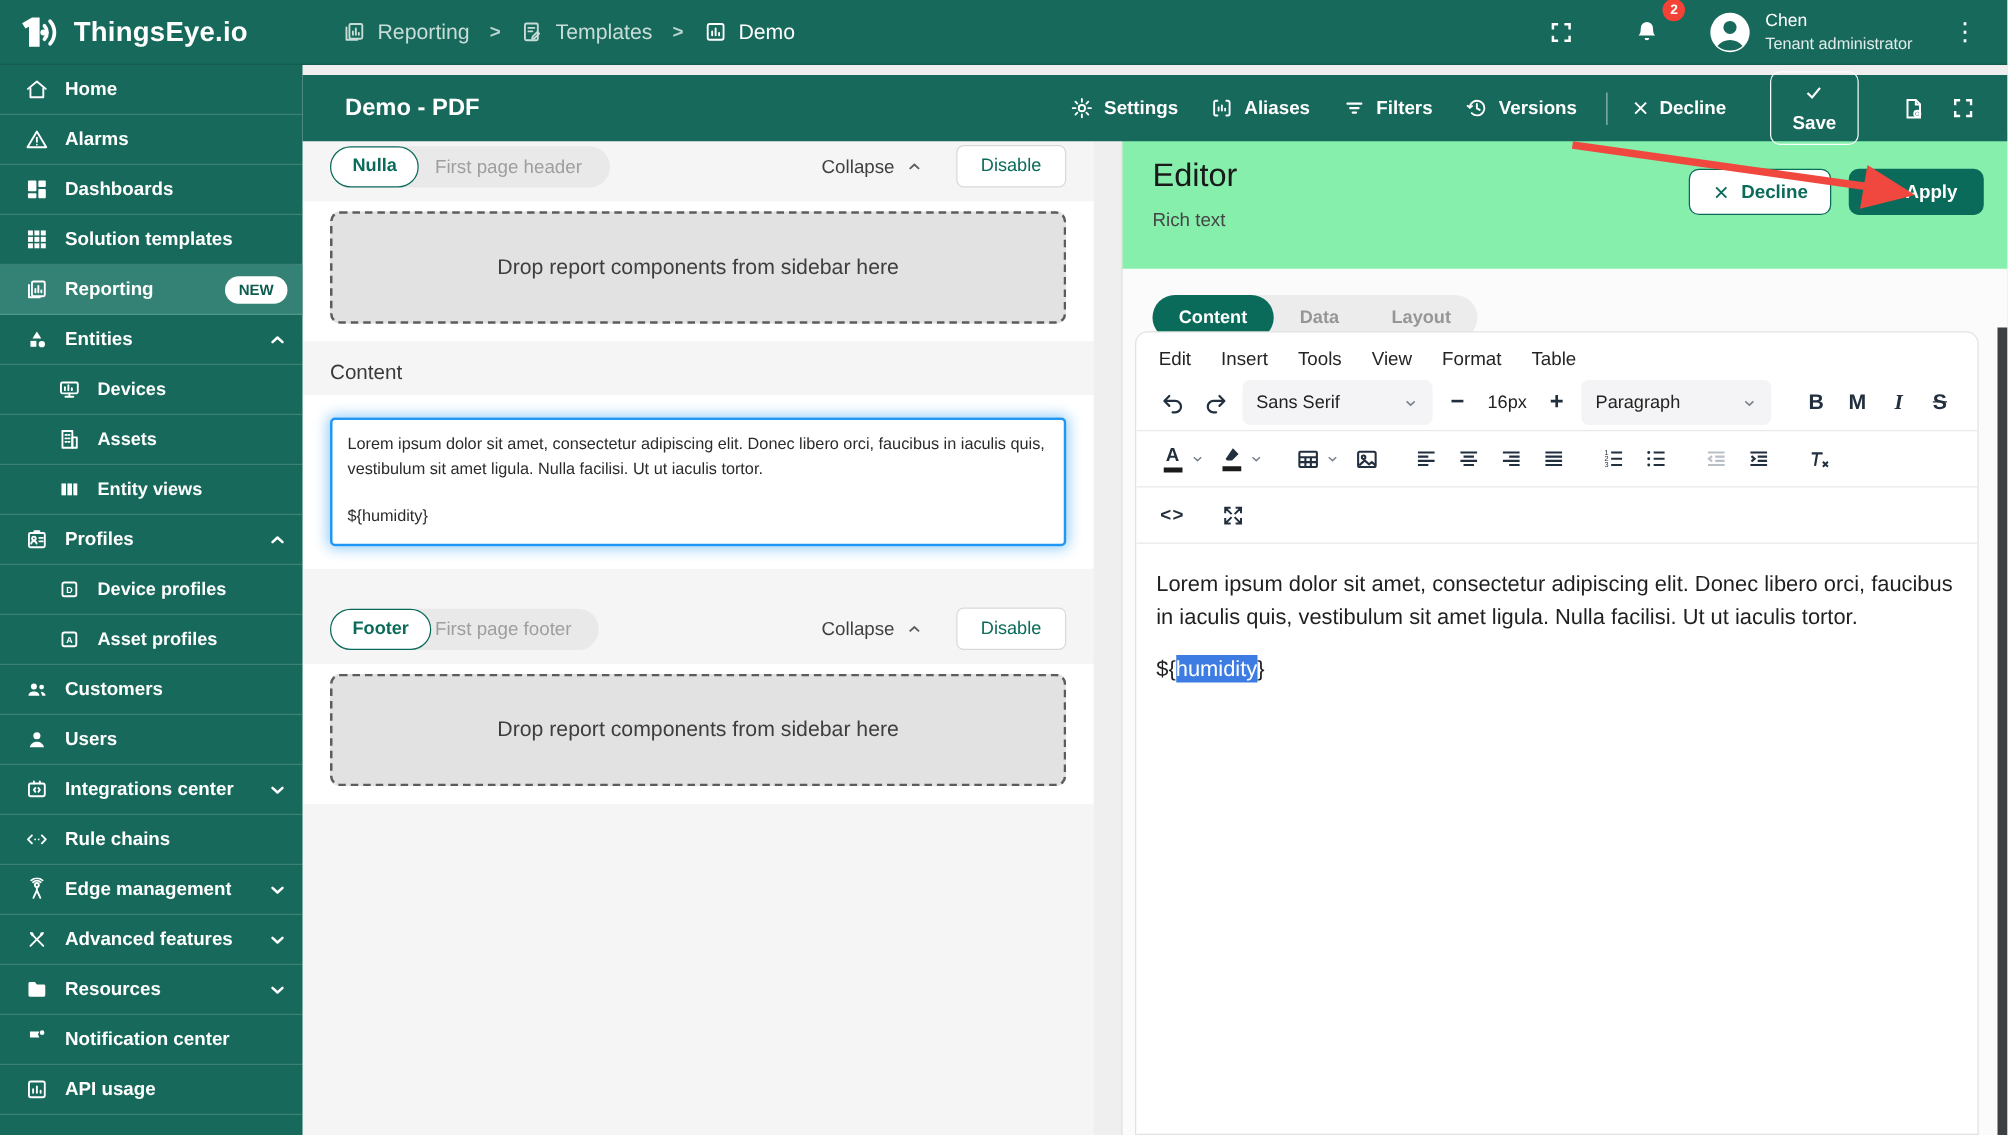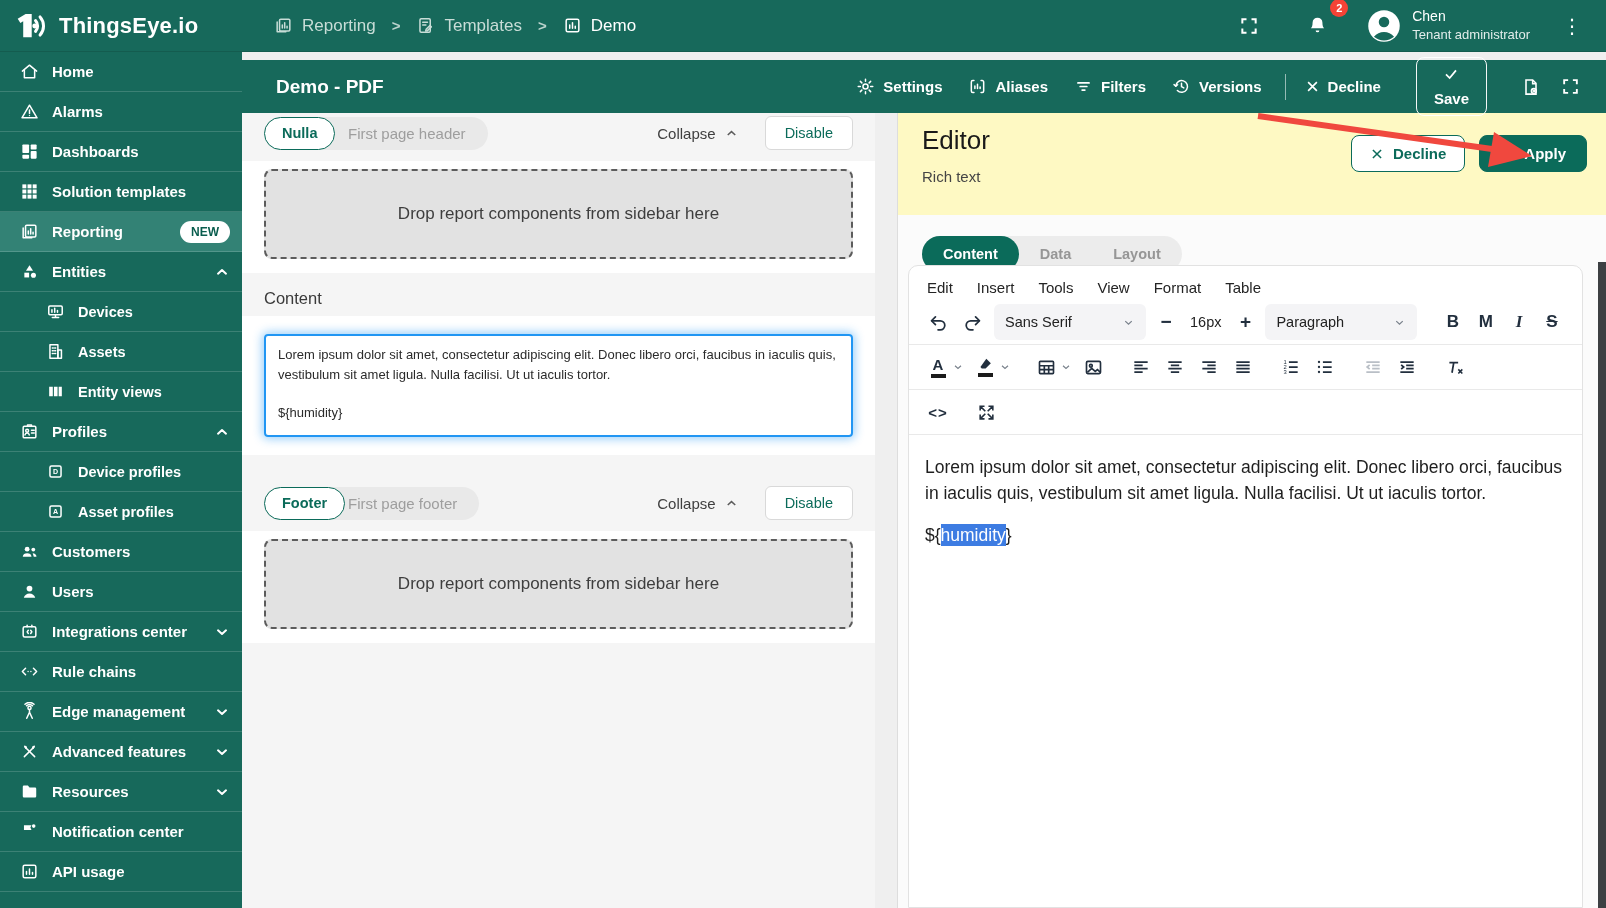--- a/index.html
+++ b/index.html
@@ -69,21 +69,21 @@
             display:flex;align-items:center;justify-content:center;color:#3e3e3e;font-size:17px;}
   .content-label{padding:16px 22px 8px;font-size:16.5px;color:#3a3a3a;}
   .preview-wrap{background:#fff;padding:18px 22px;}
   .preview-box{border:2px solid #2196f3;border-radius:4px;box-shadow:0 0 10px 2px rgba(33,150,243,.45);
                padding:9px 12px 12px;font-size:13px;color:#2b2b2b;line-height:1.55;min-height:100px;}
   .preview-var{margin-top:18px;}
   .footer-gap{height:20px;}
 
   
   .editor-panel{position:absolute;top:105px;left:897px;right:0;bottom:0;background:#fbfbfb;border-left:1px solid #ddd;}
-  .ed-head{background:#fef9c3;height:110px;padding:20px 0 0 24px;position:relative;}
+  .ed-head{background:#86efac;height:110px;padding:20px 0 0 24px;position:relative;}
   .ed-title{font-size:26px;font-weight:500;color:#1a1a1a;}
   .ed-sub{font-size:15px;color:#454545;margin-top:12px;}
   .ed-btns{position:absolute;top:30px;right:19px;display:flex;gap:14px;}
   .btn-outline{background:#fff;border:1px solid var(--accent);border-radius:8px;color:var(--accent);
                font-size:15px;font-weight:bold;padding:9px 18px;display:flex;align-items:center;gap:9px;cursor:pointer;}
   .btn-fill{background:var(--accent);border:1px solid var(--accent);border-radius:8px;color:#fff;
             font-size:15px;font-weight:bold;padding:9px 20px;display:flex;align-items:center;gap:9px;cursor:pointer;}
   .tabs{margin:21px 0 0 24px;display:inline-flex;background:#ececec;border-radius:19px;}
   .tab{padding:10px 21px;font-size:14.5px;font-weight:bold;color:#969696;cursor:pointer;}
   .tab.active{background:var(--accent);color:#fff;border-radius:19px;}

